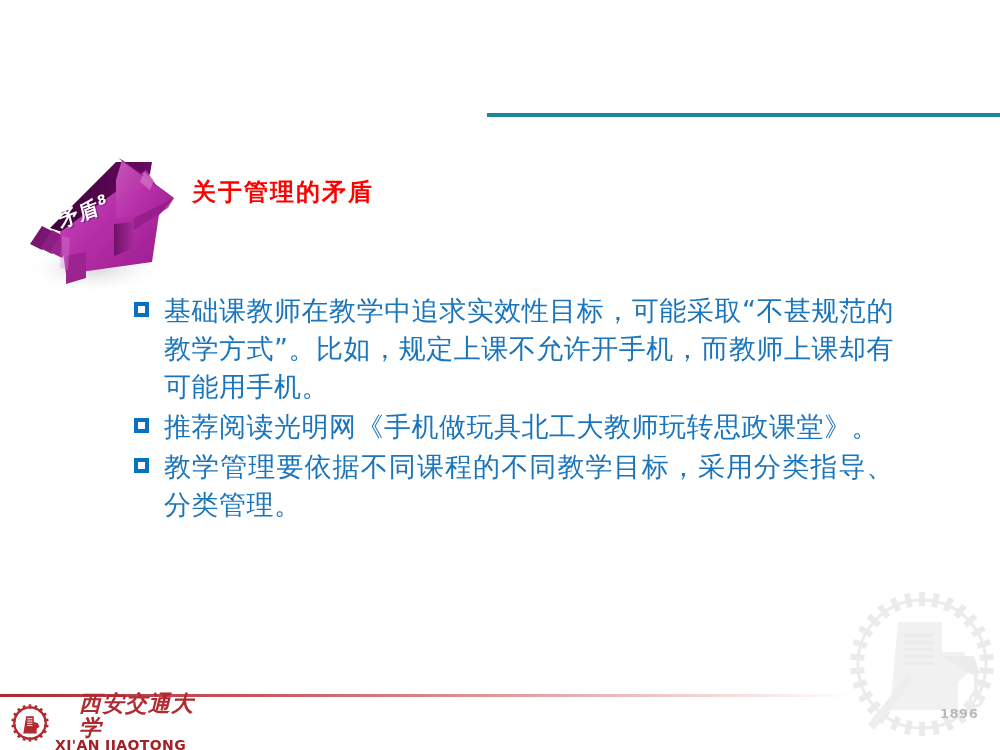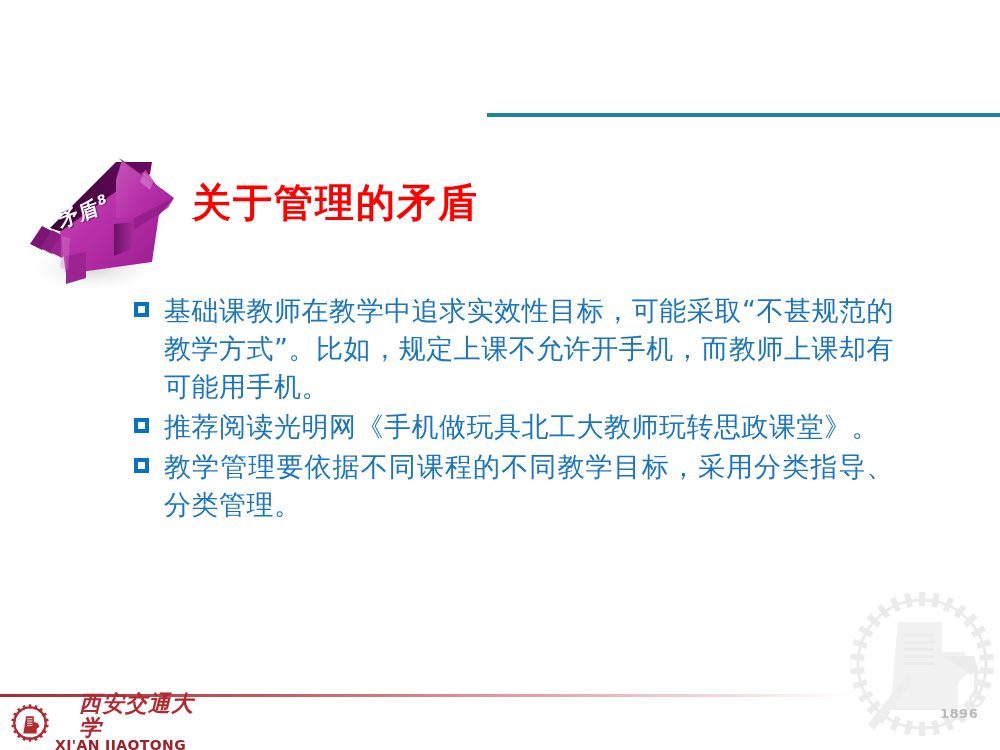--- a/index.html
+++ b/index.html
@@ -70,21 +70,21 @@
     text-shadow: 1px 1px 1px rgba(60,0,60,0.55);
     white-space: nowrap;
   }
   #arrow-label sup { font-size: 13px; }
 
   
   #sub-heading {
     position: absolute;
     left: 192px;
     top: 176px;
-    font-size: 39px;
+    font-size: 24px;
     font-weight: bold;
     color: #FF0000;
     letter-spacing: 2px;
     white-space: nowrap;
     z-index: 6;
   }
 
   
   #bullet-list {
     position: absolute;

